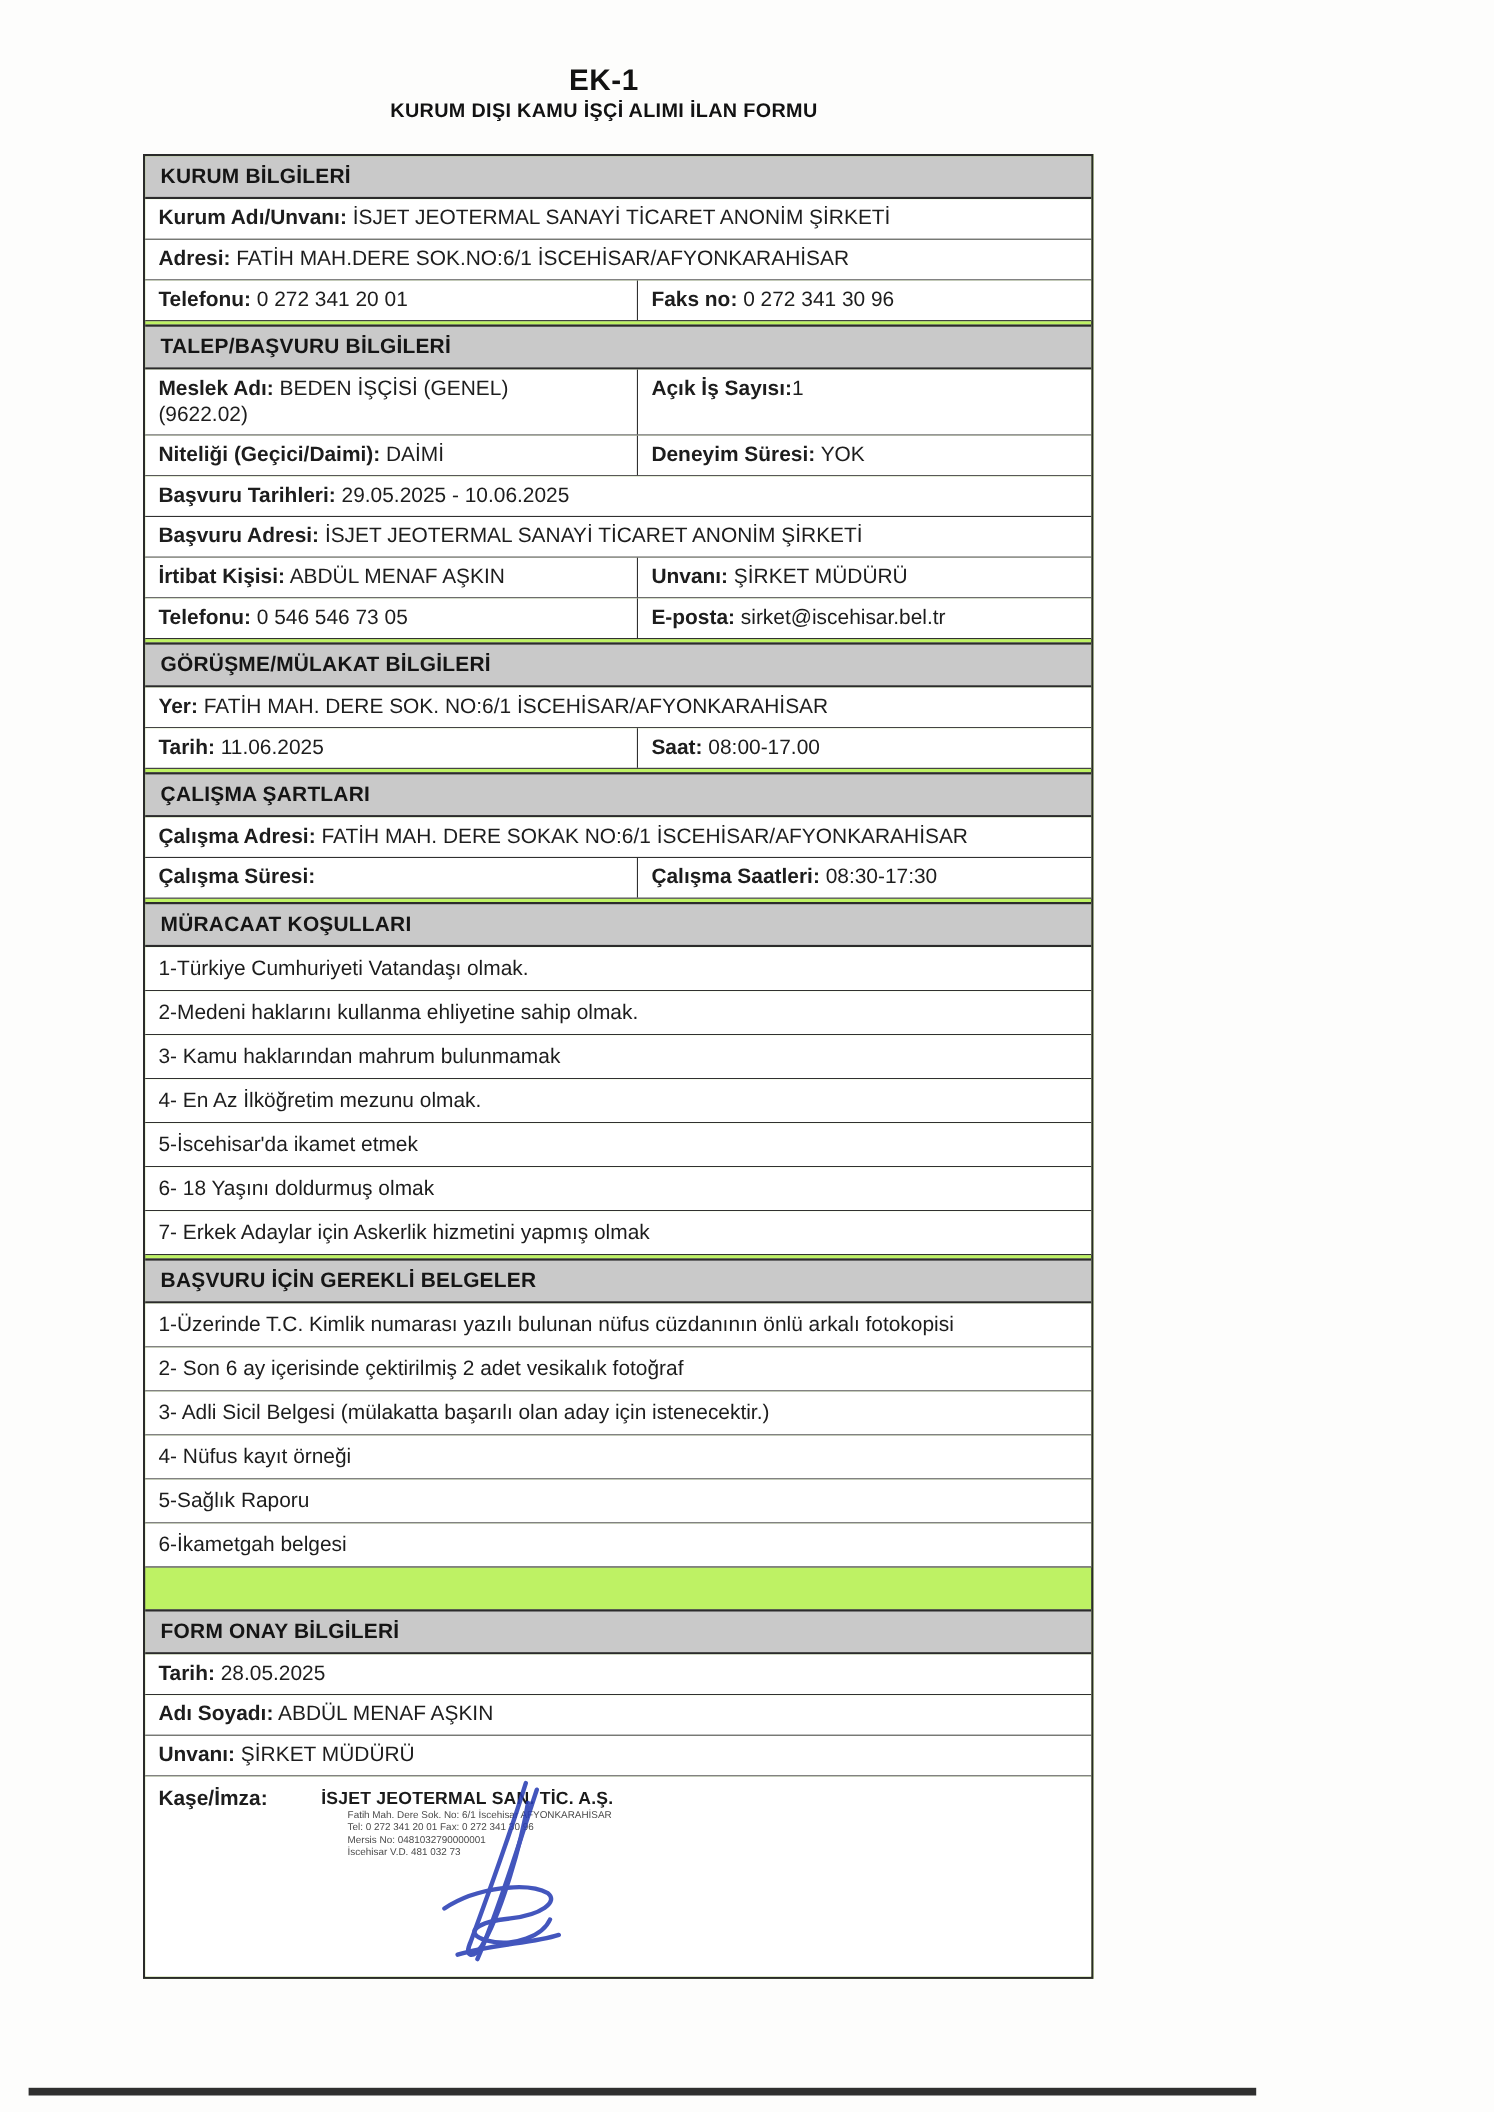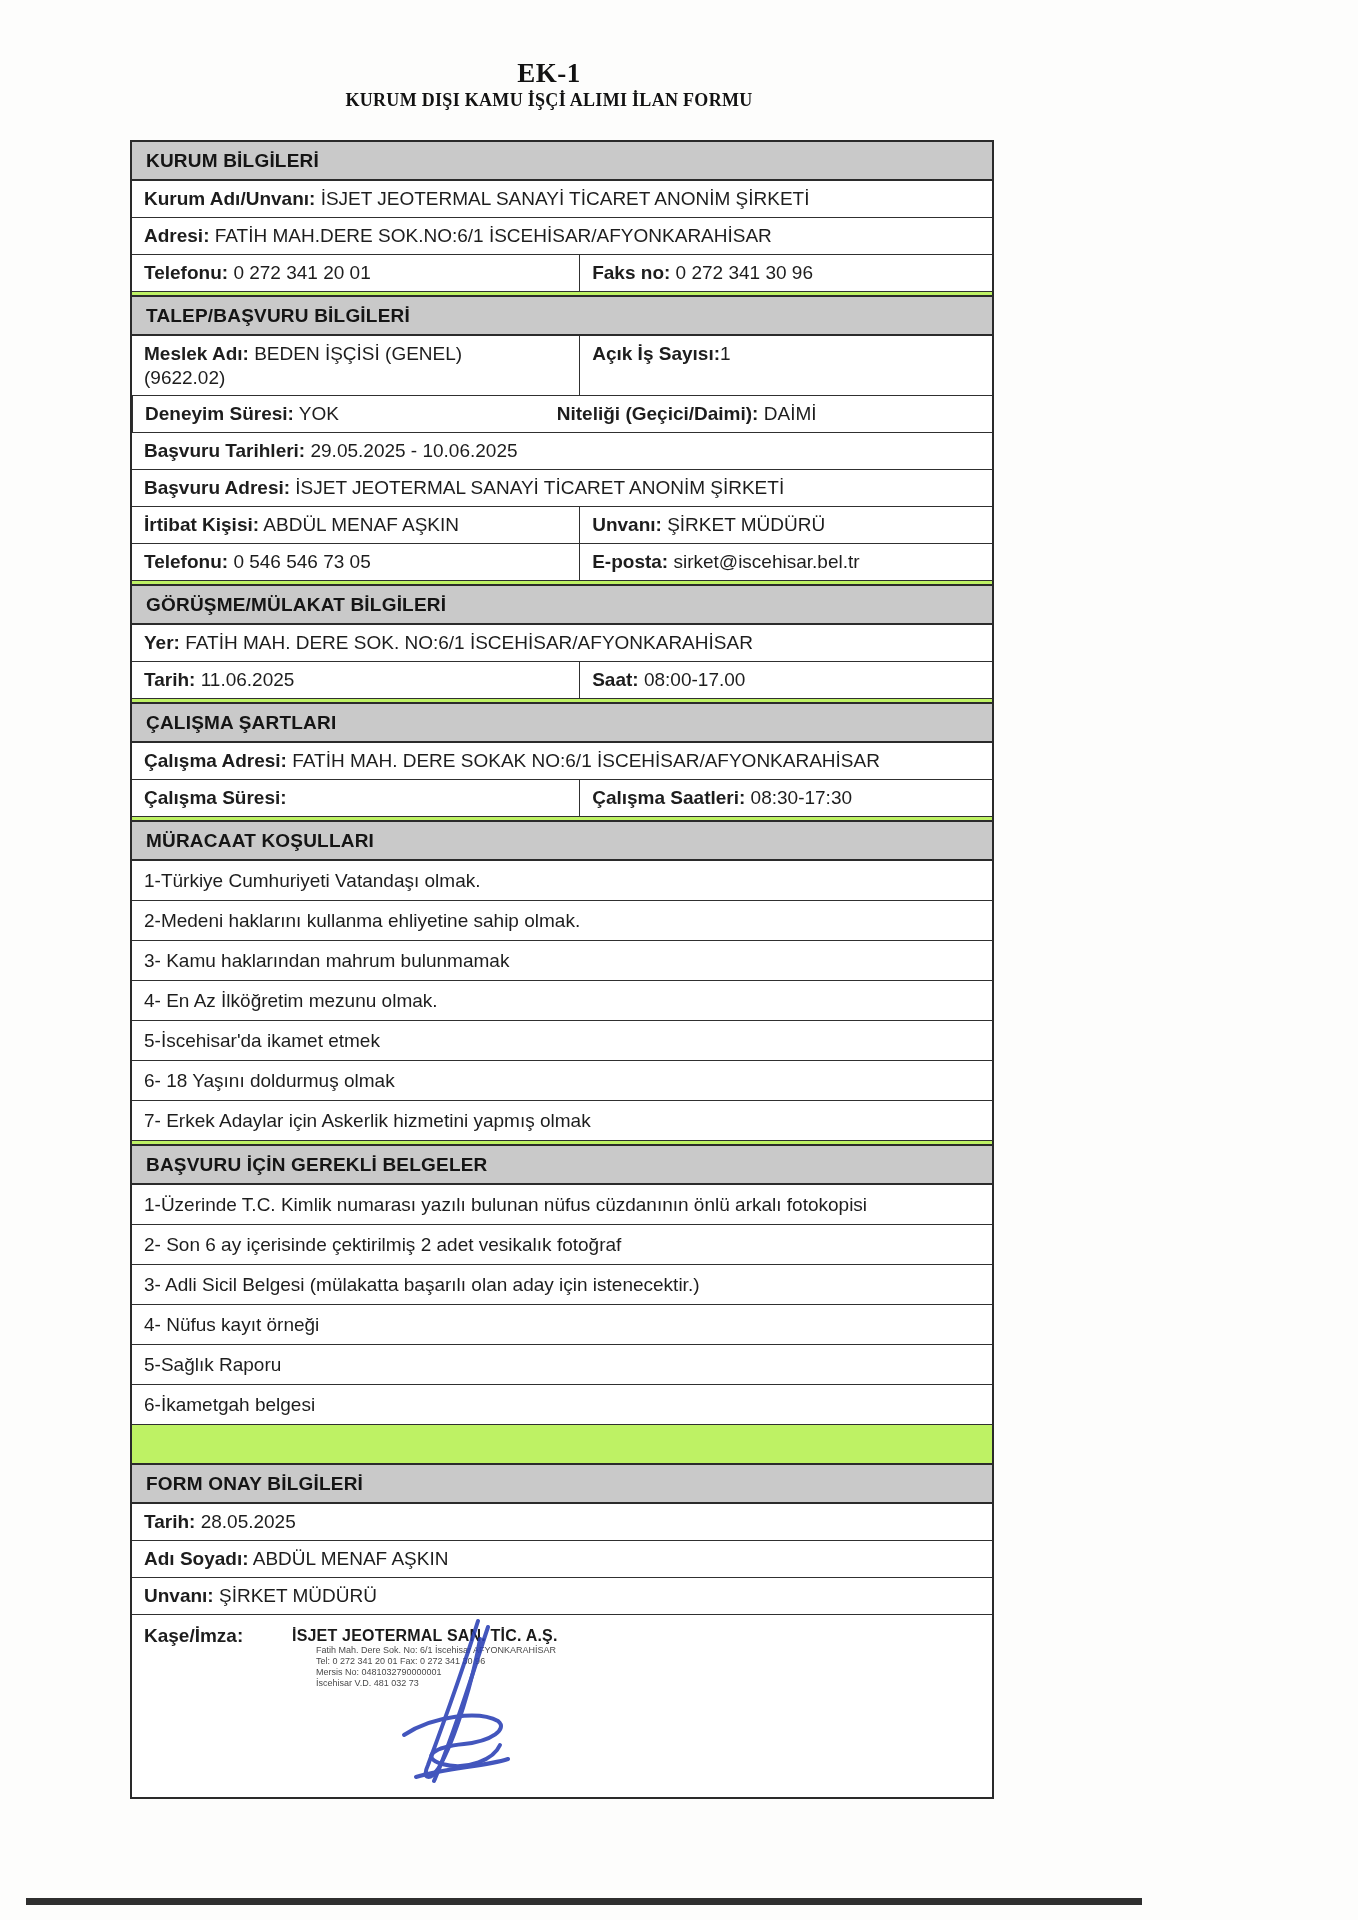--- a/index.html
+++ b/index.html
@@ -9,21 +9,21 @@
     font-family:"Liberation Sans", sans-serif;
     color:#1d1d1d;
     position:relative;
     overflow:hidden;
   }
   .sheet { position:absolute; inset:0; background:#fdfdfc; }
 
   .titles {
     position:absolute; left:118px; top:58px; width:862px;
     text-align:center;
-    font-family:Liberation Serif, serif;
+    font-family:Liberation Sans, sans-serif;
     font-weight:bold; color:#121212;
   }
   .doc-tag { font-size:27px; letter-spacing:.5px; }
   .doc-title { font-size:18px; margin-top:1px; letter-spacing:.3px; }
 
   .form {
     position:absolute; left:130px; top:140px; width:864px;
     border:2px solid #2a2a2a; background:#bef264;
   }
 
@@ -112,27 +112,27 @@
         </div>
         <div class="subline val">(9622.02)</div>
       </div>
       <div class="cell r vc">
         <span>
           <span class="lbl">Açık İş Sayısı:</span><span class="val">1</span>
         </span>
       </div>
     </div>
     <div class="row row2">
+      <div class="cell">
+        <span class="lbl">Niteliği (Geçici/Daimi):</span>
+        <span class="val">DAİMİ</span>
+      </div>
       <div class="cell r">
         <span class="lbl">Deneyim Süresi:</span>
         <span class="val">YOK</span>
-      </div>
-      <div class="cell">
-        <span class="lbl">Niteliği (Geçici/Daimi):</span>
-        <span class="val">DAİMİ</span>
       </div>
     </div>
     <div class="row">
       <span class="lbl">Başvuru Tarihleri:</span>
       <span class="val">29.05.2025 - 10.06.2025</span>
     </div>
     <div class="row">
       <span class="lbl">Başvuru Adresi:</span>
       <span class="val">İSJET JEOTERMAL SANAYİ TİCARET ANONİM ŞİRKETİ</span>
     </div>

